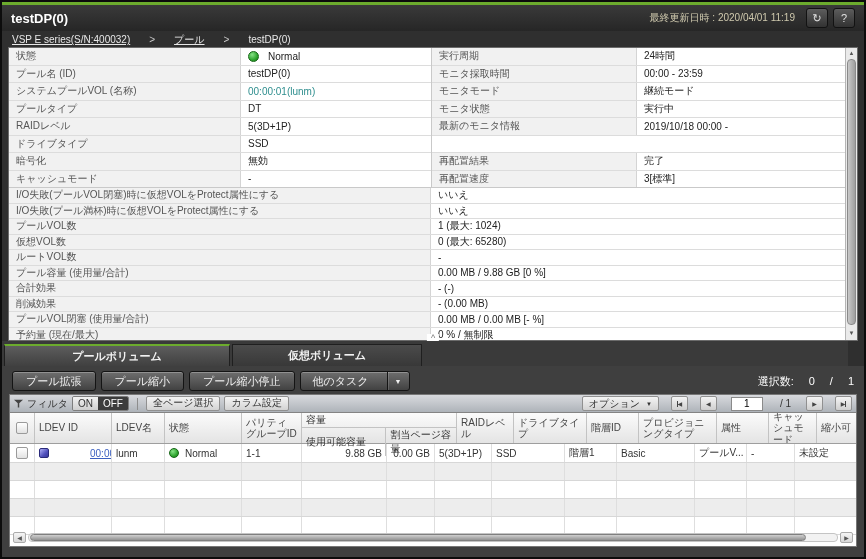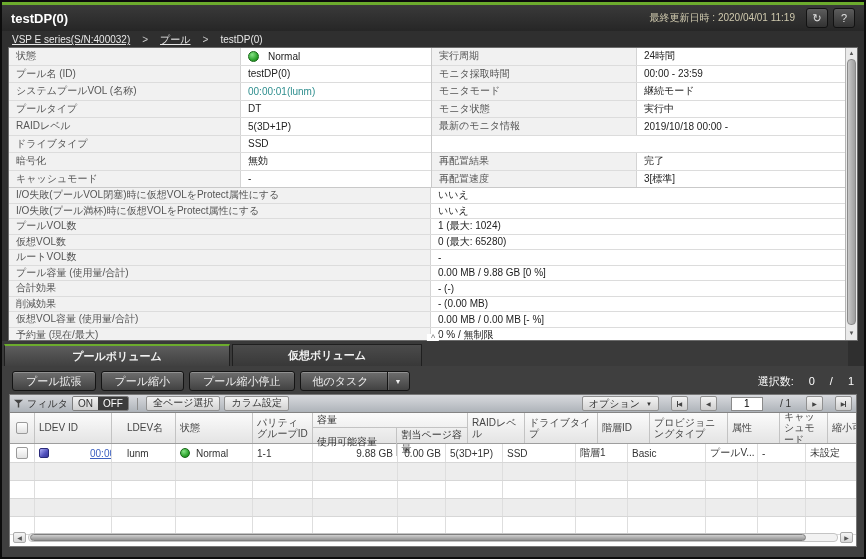--- a/index.html
+++ b/index.html
@@ -9,21 +9,21 @@
   .green-strip{position:absolute;top:0;left:0;right:0;height:3px;background:#6cab2d;}
   .titlebar{position:absolute;top:3px;left:0;right:0;height:26px;display:flex;align-items:center;
             padding:0 9px;box-sizing:border-box;background:linear-gradient(#3a3a3a,#262626);}
   .page-title{color:#ffffff;font-weight:bold;font-size:13px;}
   .tb-right{margin-left:auto;display:flex;align-items:center;gap:5px;}
   .updated{color:#cfc9ae;font-size:10px;margin-right:6px;}
   .tb-btn{width:20px;height:18px;background:linear-gradient(#5d5d5d,#323232);border:1px solid #121212;
           border-radius:3px;color:#e0e0e0;font-size:11px;display:flex;align-items:center;justify-content:center;cursor:pointer;}
   
   .breadcrumb{position:absolute;top:29px;left:0;right:0;height:17px;color:#e8e8e8;font-size:10px;
-              display:flex;align-items:center;gap:12px;padding:0 10px;}
+              display:flex;align-items:center;gap:19px;padding:0 10px;}
   .bc-link{text-decoration:underline;cursor:pointer;}
   .bc-sep{color:#cccccc;}
   
   .details{position:absolute;left:6px;top:45px;width:850px;height:294px;background:#ffffff;
            border:1px solid #6b6b6b;box-sizing:border-box;}
   .d-content{position:absolute;left:0;top:0;right:11px;bottom:0;overflow:hidden;font-size:10px;}
   .d-top{display:flex;height:139px;border-bottom:1px solid #c9c9c9;}
   .d-half{display:flex;flex-direction:column;box-sizing:border-box;}
   .d-half.lh{width:422px;}
   .d-half.rh{flex:1;border-left:1px solid #c9c9c9;}
@@ -97,21 +97,21 @@
   .cap-sub{flex:1;display:flex;}
   .cap-sub .sc{display:flex;align-items:center;padding:0 4px;box-sizing:border-box;overflow:hidden;}
   .cap-sub .sc1{width:85px;border-right:1px solid #c3c3c3;}
   .cap-sub .sc2{width:70px;}
   .trow{display:flex;height:18px;border-bottom:1px solid #d7d7d7;background:#fff;}
   .tc{border-right:1px solid #dedede;display:flex;align-items:center;padding:0 4px;box-sizing:border-box;
       flex:none;overflow:hidden;white-space:nowrap;}
   .trow.e{height:17px;}
   .trow.g{background:#ededed;}
   .c0{width:25px;justify-content:center;padding:0;}
-  .c1{width:77px;} .c2{width:53px;margin-left:11px;} .c3{width:77px;} .c4{width:60px;} .c5{width:85px;justify-content:flex-end;}
+  .c1{width:77px;} .c2{width:53px;} .c3{width:77px;} .c4{width:60px;} .c5{width:85px;justify-content:flex-end;}
   .c6{width:48px;justify-content:flex-end;} .c7{width:57px;} .c8{width:73px;} .c9{width:52px;}
   .c10{width:78px;} .c11{width:52px;} .c12{width:48px;} .c13{width:45px;border-right:none;}
   .cbx{width:12px;height:12px;border:1px solid #9a9a9a;border-radius:2px;background:linear-gradient(#ffffff,#e2e2e2);
        box-sizing:border-box;cursor:pointer;}
   .cube{width:10px;height:10px;border:1px solid #2a2a7a;border-radius:2px;flex:none;margin-right:5px;
         background:linear-gradient(135deg,#a0a0ee 10%,#5050bb 60%,#37379b);box-sizing:border-box;}
   .ldev-link{color:#3b5fc0;text-decoration:underline;cursor:pointer;padding-left:36px;}
   .sdot.sm{width:10px;height:10px;margin-right:6px;}
   
   .hscroll{position:absolute;left:3px;right:3px;bottom:3px;height:11px;display:flex;align-items:center;gap:2px;}
@@ -249,21 +249,21 @@
         </div>
         <div class="d-frow">
           <div class="d-label">合計効果</div>
           <div class="d-value">- (-)</div>
         </div>
         <div class="d-frow">
           <div class="d-label">削減効果</div>
           <div class="d-value">- (0.00 MB)</div>
         </div>
         <div class="d-frow">
-          <div class="d-label">仮想VOL容量 (使用量/合計)</div>
+          <div class="d-label">プールVOL閉塞 (使用量/合計)</div>
           <div class="d-value">0.00 MB / 0.00 MB [- %]</div>
         </div>
         <div class="d-frow">
           <div class="d-label">予約量 (現在/最大)</div>
           <div class="d-value">0 % / 無制限</div>
         </div>
 
       </div>
     </div>
     <div class="vscroll">

